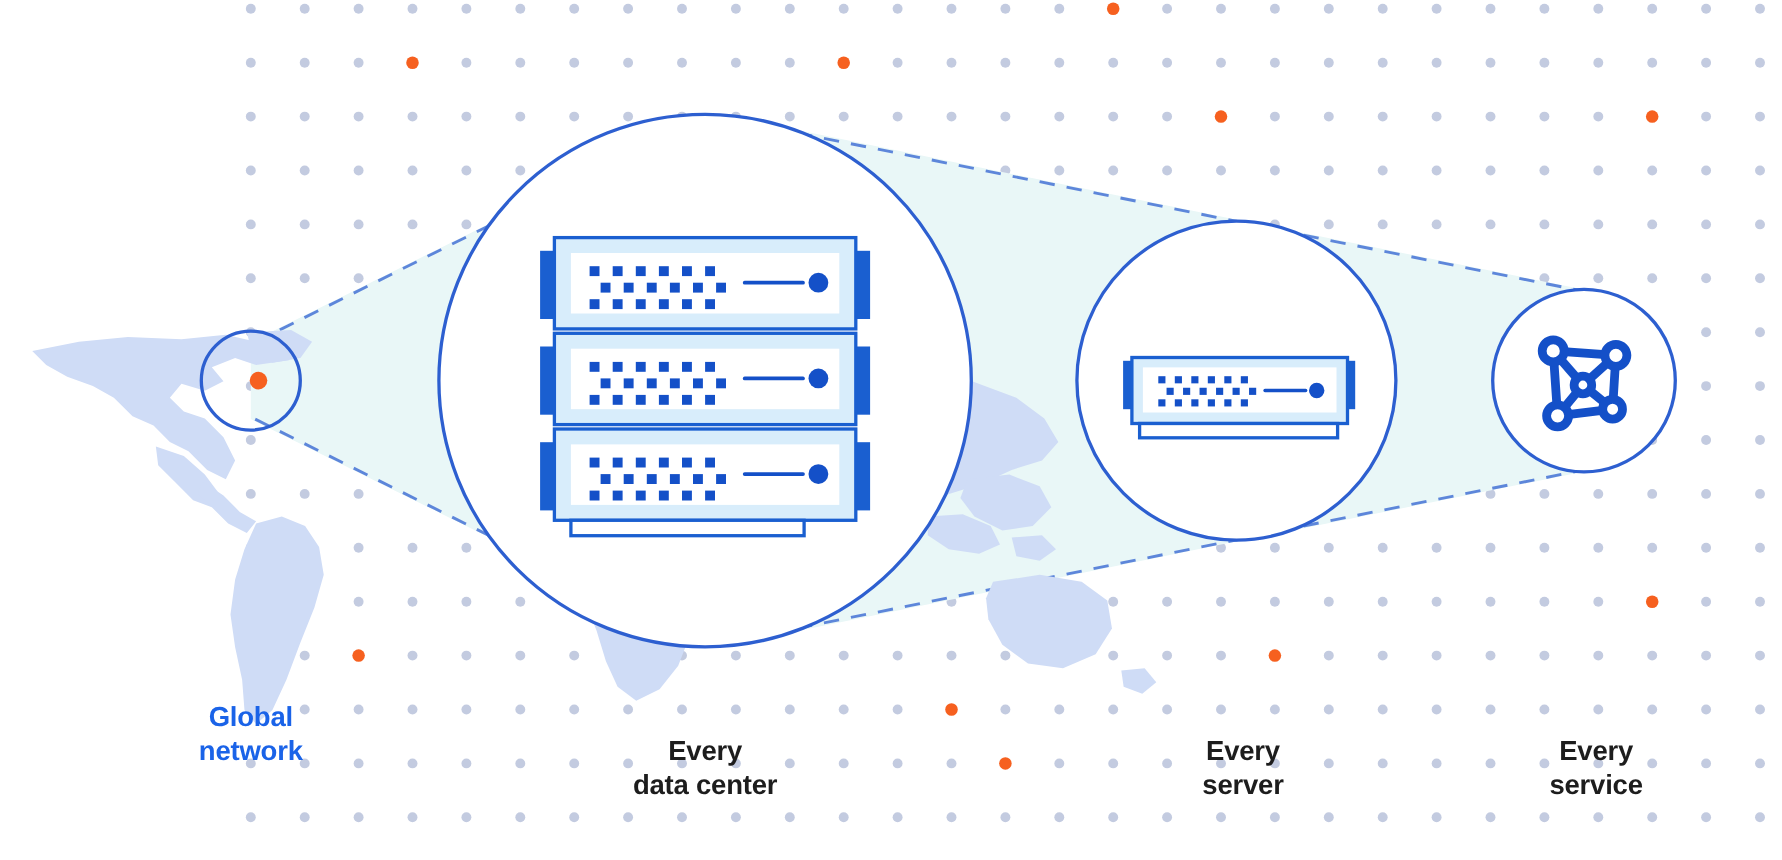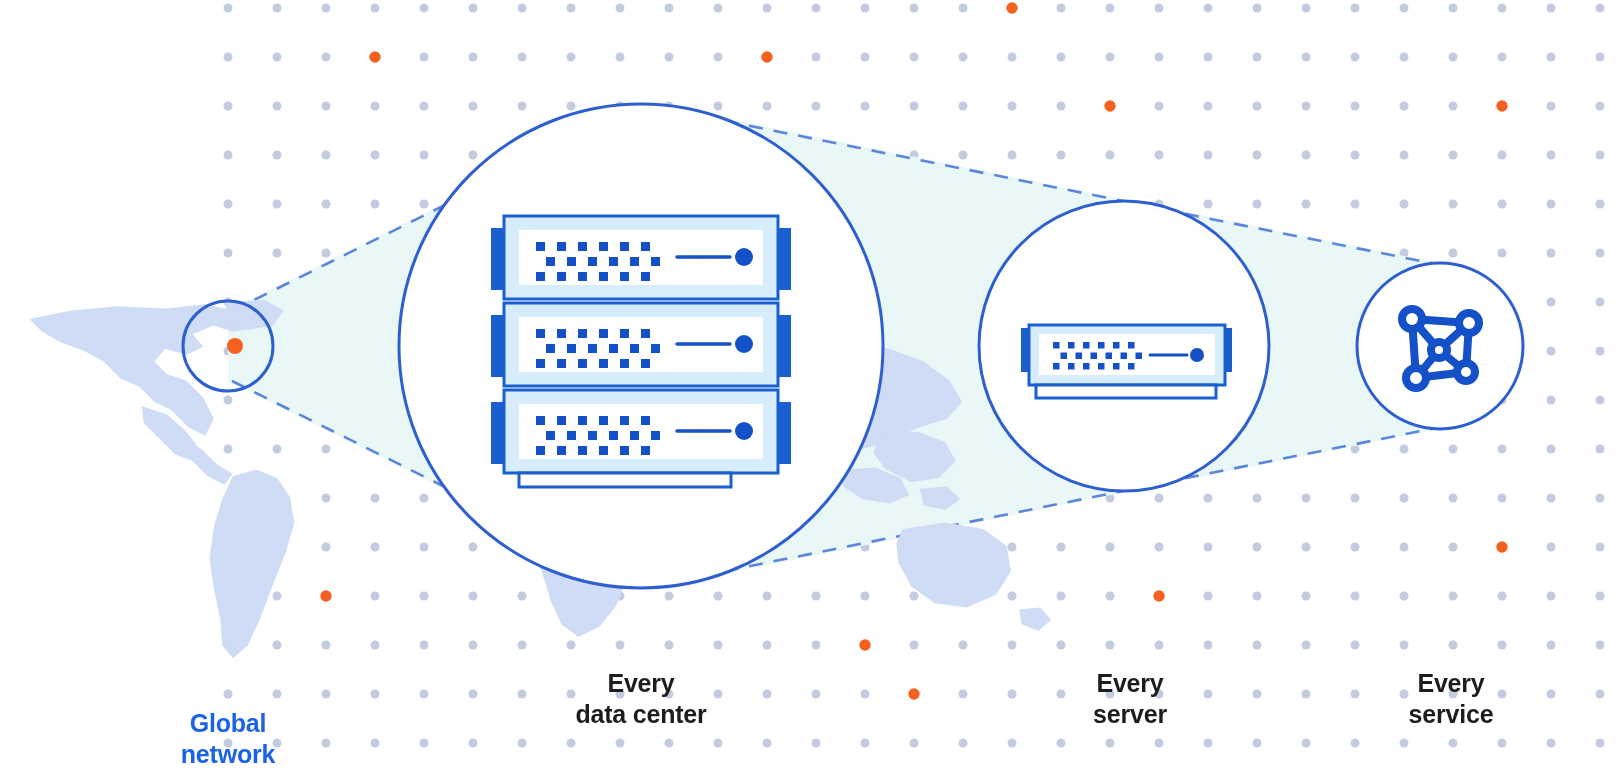--- a/index.html
+++ b/index.html
@@ -749,21 +749,21 @@
         <circle cx="-28" cy="-27" r="10" fill="#ffffff" stroke="#1450c8" stroke-width="8"></circle>
         <circle cx="29" cy="-23" r="10" fill="#ffffff" stroke="#1450c8" stroke-width="8"></circle>
         <circle cx="-1" cy="4" r="8" fill="#ffffff" stroke="#1450c8" stroke-width="8"></circle>
         <circle cx="-24" cy="32" r="10" fill="#ffffff" stroke="#1450c8" stroke-width="8"></circle>
         <circle cx="26" cy="26" r="9" fill="#ffffff" stroke="#1450c8" stroke-width="8"></circle>
       </g>
     </g>
 
   </svg>
 
-  <div class="caption" style="left:108px; top:708px; width:240px; color:#1a63e8;">Global
+  <div class="caption" style="left:108px; top:637px; width:240px; color:#1a63e8;">Global
 network</div>
 
   <div class="caption" style="left:501px; top:668px; width:280px; color:#1d1d1d;">Every
 data center</div>
 
   <div class="caption" style="left:1010px; top:668px; width:240px; color:#1d1d1d;">Every
 server</div>
 
   <div class="caption" style="left:1331px; top:668px; width:240px; color:#1d1d1d;">Every
 service</div>

